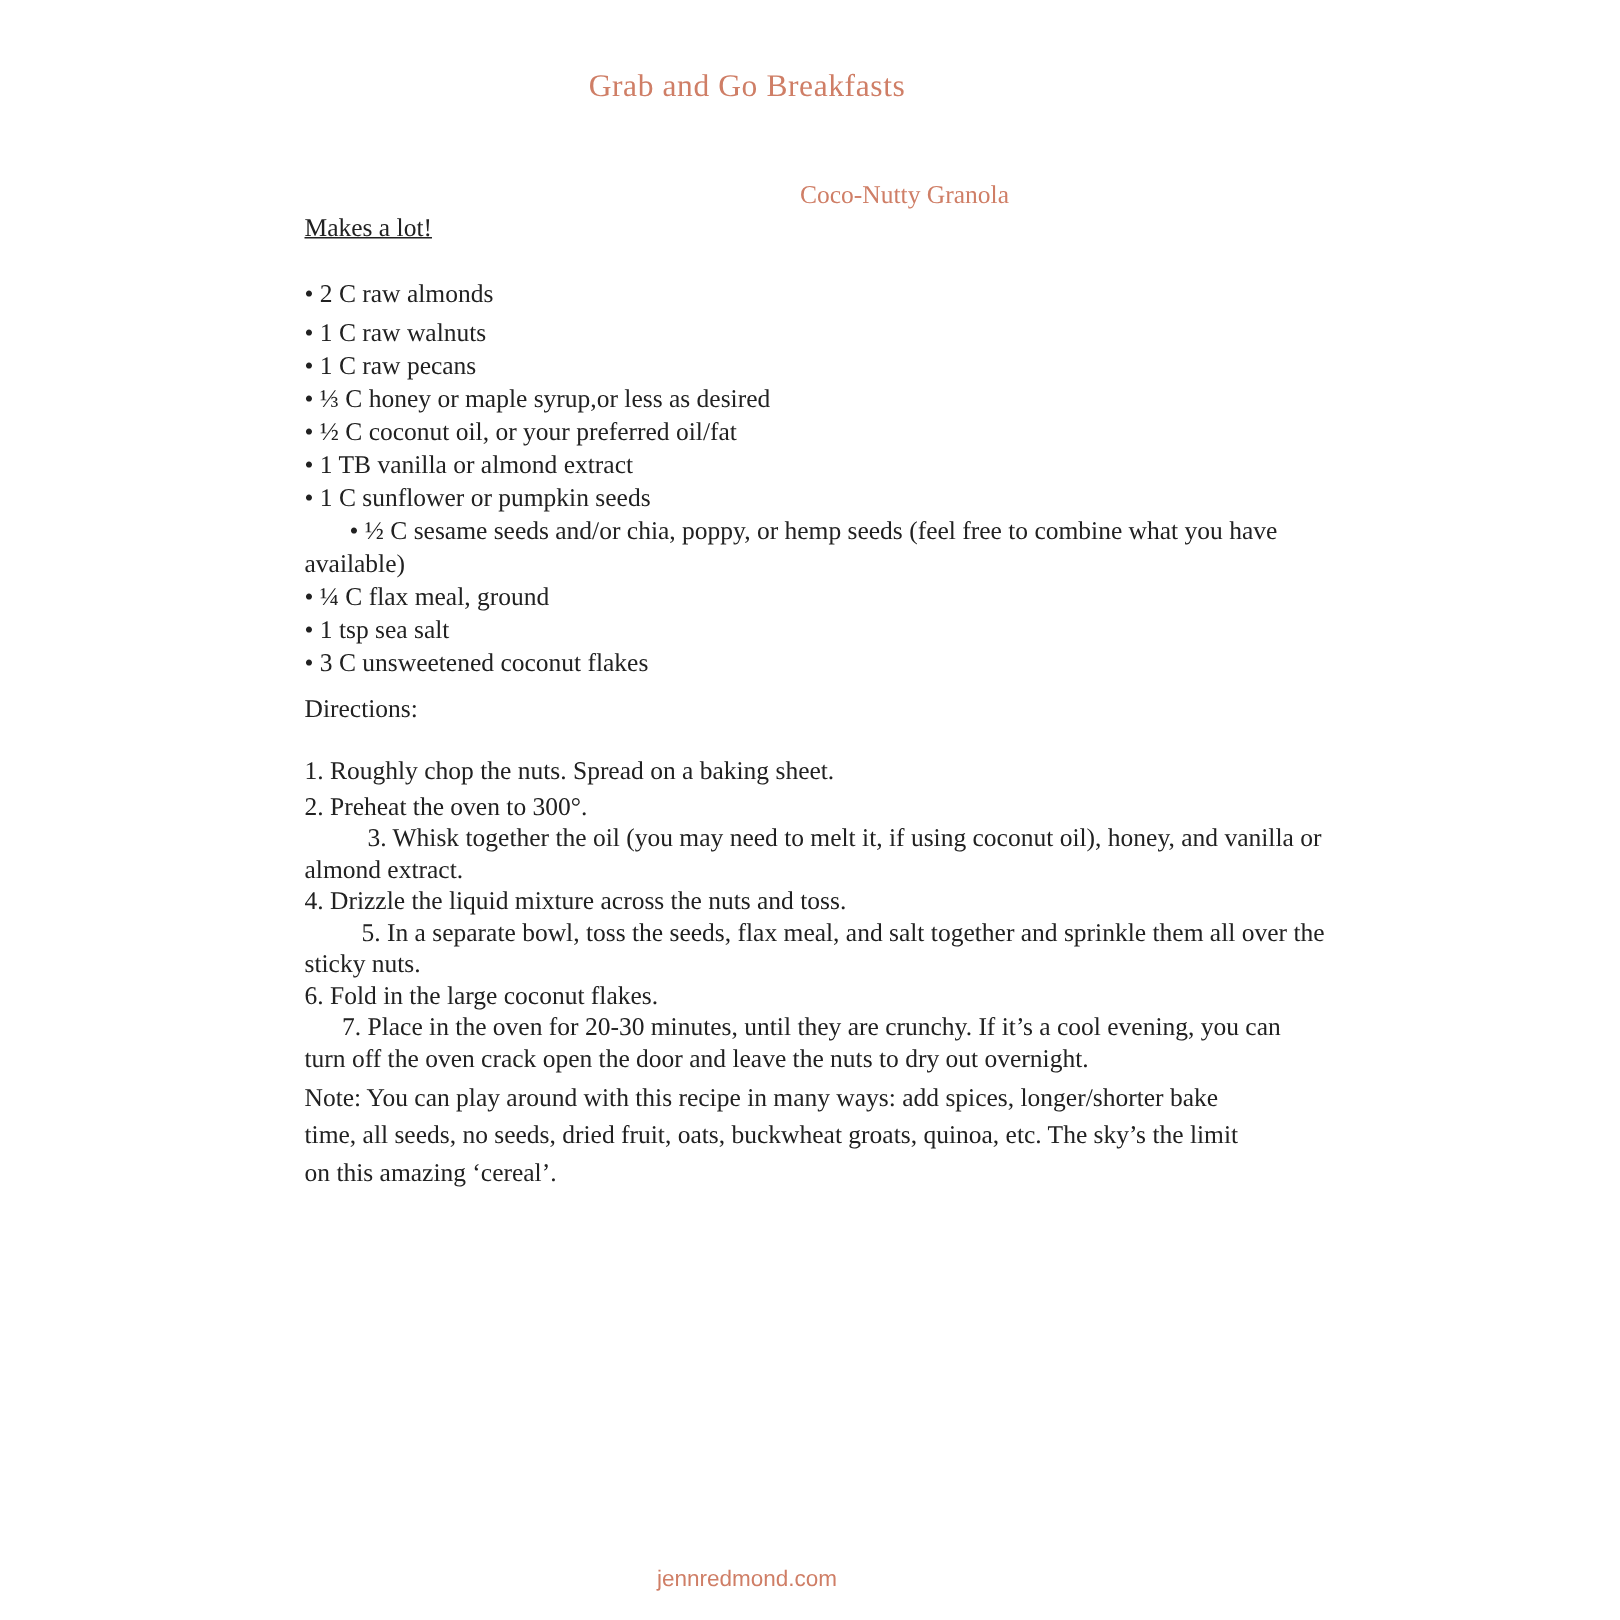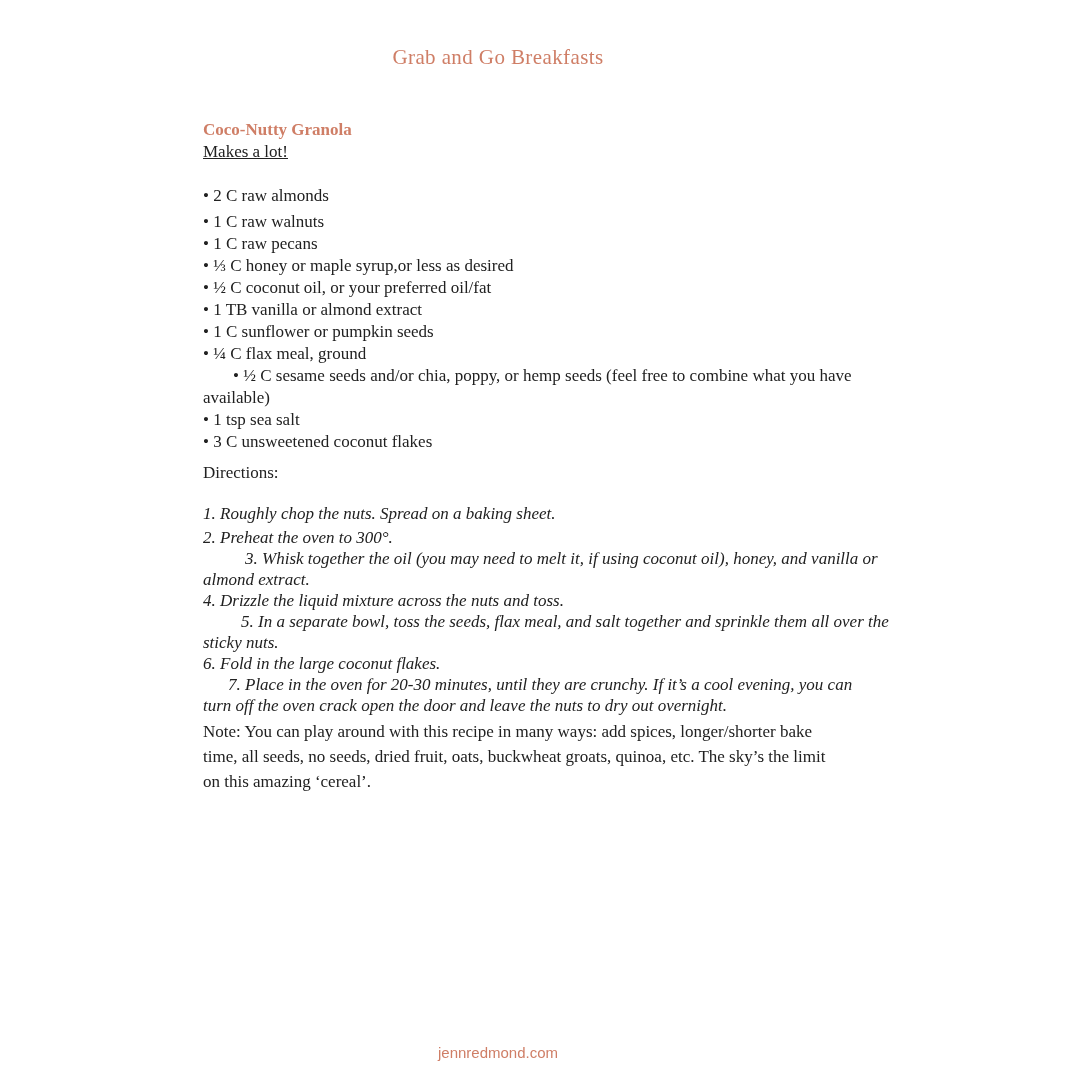--- a/index.html
+++ b/index.html
@@ -33,23 +33,24 @@
     color: var(--accent);
   }
   .content {
     margin: 49px 60px 0 203px;
     width: 800px;
     font-size: 17px;
   }
   .recipe-name {
     margin: 0;
     font-size: 17px;
-    font-weight: 700;
+    font-weight: 400;
     line-height: 22px;
     color: var(--accent);
+    text-align: center;
   }
   .yield {
     margin: 0;
     line-height: 22px;
     text-decoration: underline;
   }
   .section-heading {
     margin: 19px 0 0 0;
     font-size: 17px;
     font-weight: 400;
@@ -57,21 +58,21 @@
   }
   .section-heading.directions-heading { margin-top: 9px; }
   .ingredients { margin-top: 22px; }
   .ing {
     margin: 0;
     line-height: 22px;
     white-space: pre-line;
   }
   .ing.gap-after { margin-bottom: 4px; }
   .ing.hang { text-indent: 30px; }
-  .directions { margin-top: 19px; font-style: italic; }
+  .directions { margin-top: 19px; }
   .dir {
     margin: 0;
     line-height: 21px;
     white-space: pre-line;
   }
   .dir.gap-after { margin-bottom: 3px; }
   .dir.hang-lg { text-indent: 42px; }
   .dir.hang-md { text-indent: 38px; }
   .dir.hang-sm { text-indent: 25px; }
   .note {
@@ -104,23 +105,23 @@
 
 
     <div class="ingredients">
       <p class="ing gap-after">• 2 C raw almonds</p>
       <p class="ing">• 1 C raw walnuts</p>
       <p class="ing">• 1 C raw pecans</p>
       <p class="ing">• ⅓ C honey or maple syrup,or less as desired</p>
       <p class="ing">• ½ C coconut oil, or your preferred oil/fat</p>
       <p class="ing">• 1 TB vanilla or almond extract</p>
       <p class="ing">• 1 C sunflower or pumpkin seeds</p>
-      <p class="ing">• ¼ C flax meal, ground</p>
       <p class="ing hang">• ½ C sesame seeds and/or chia, poppy, or hemp seeds (feel free to combine what you have
 available)</p>
+      <p class="ing">• ¼ C flax meal, ground</p>
       <p class="ing">• 1 tsp sea salt</p>
       <p class="ing">• 3 C unsweetened coconut flakes</p>
     </div>
 
     <h3 class="section-heading directions-heading">Directions:</h3>
 
     <div class="directions">
       <p class="dir gap-after">1. Roughly chop the nuts. Spread on a baking sheet.</p>
       <p class="dir">2. Preheat the oven to 300°.</p>
       <p class="dir hang-lg">3. Whisk together the oil (you may need to melt it, if using coconut oil), honey, and vanilla or

